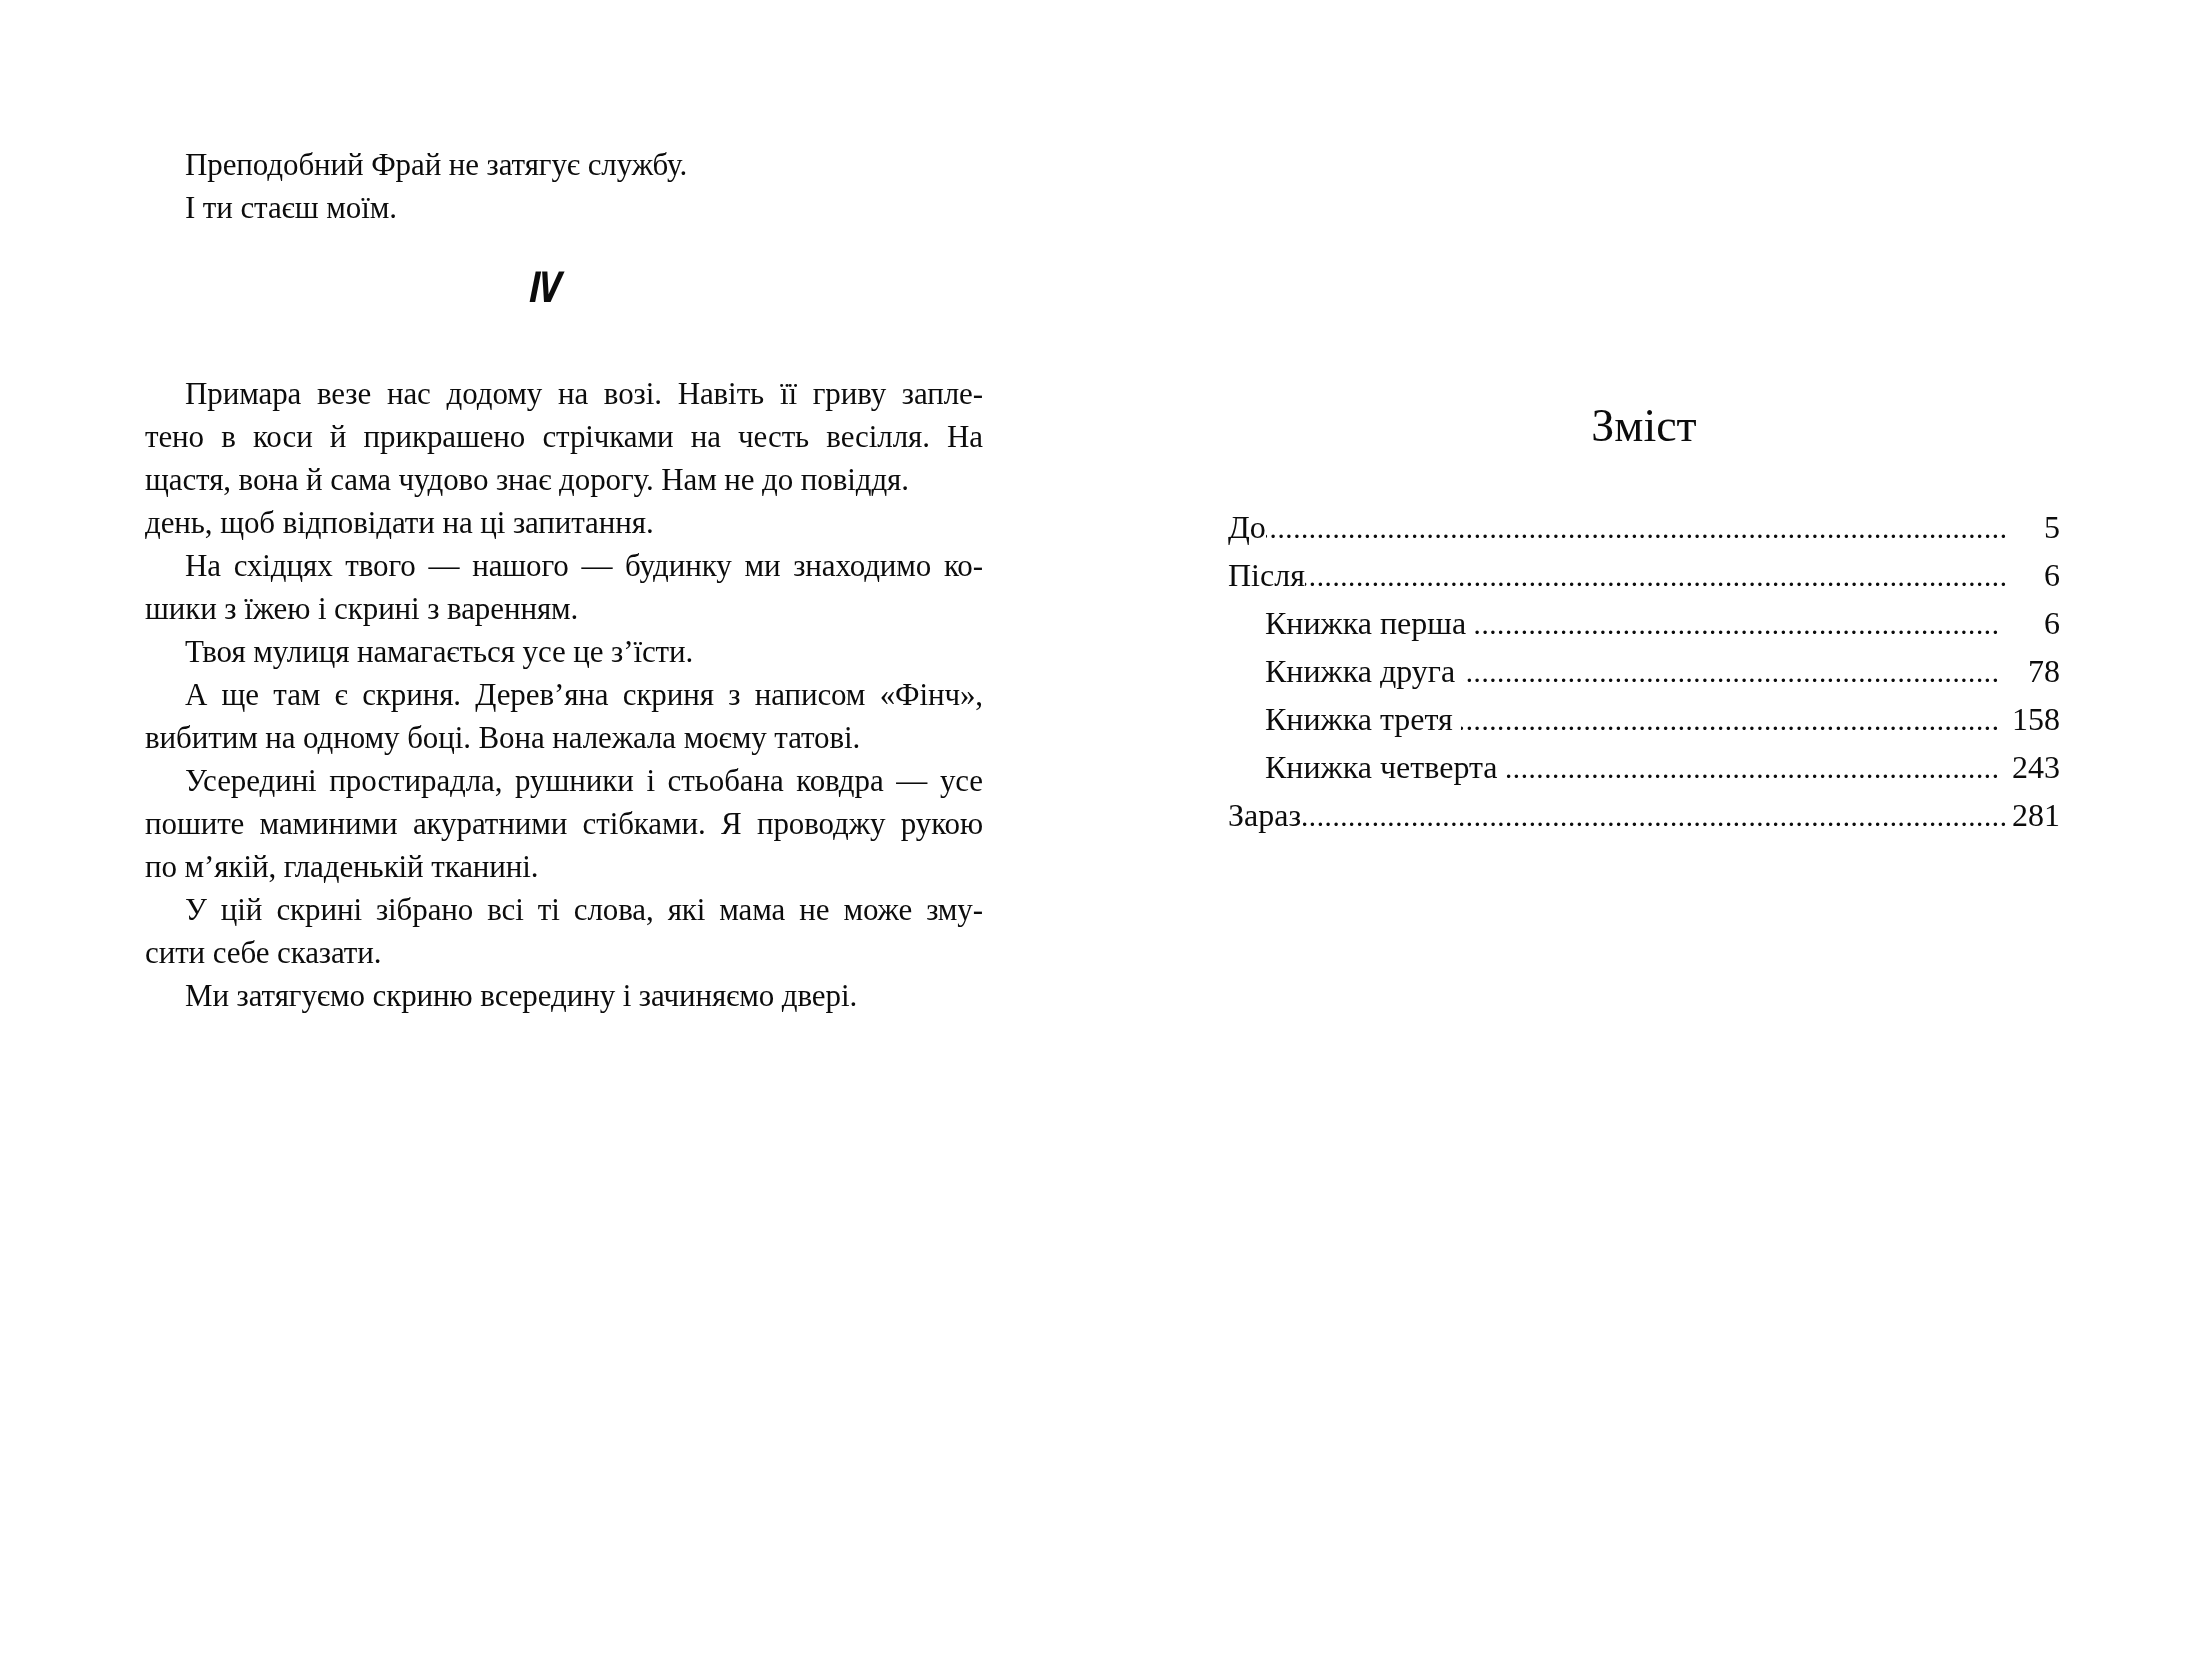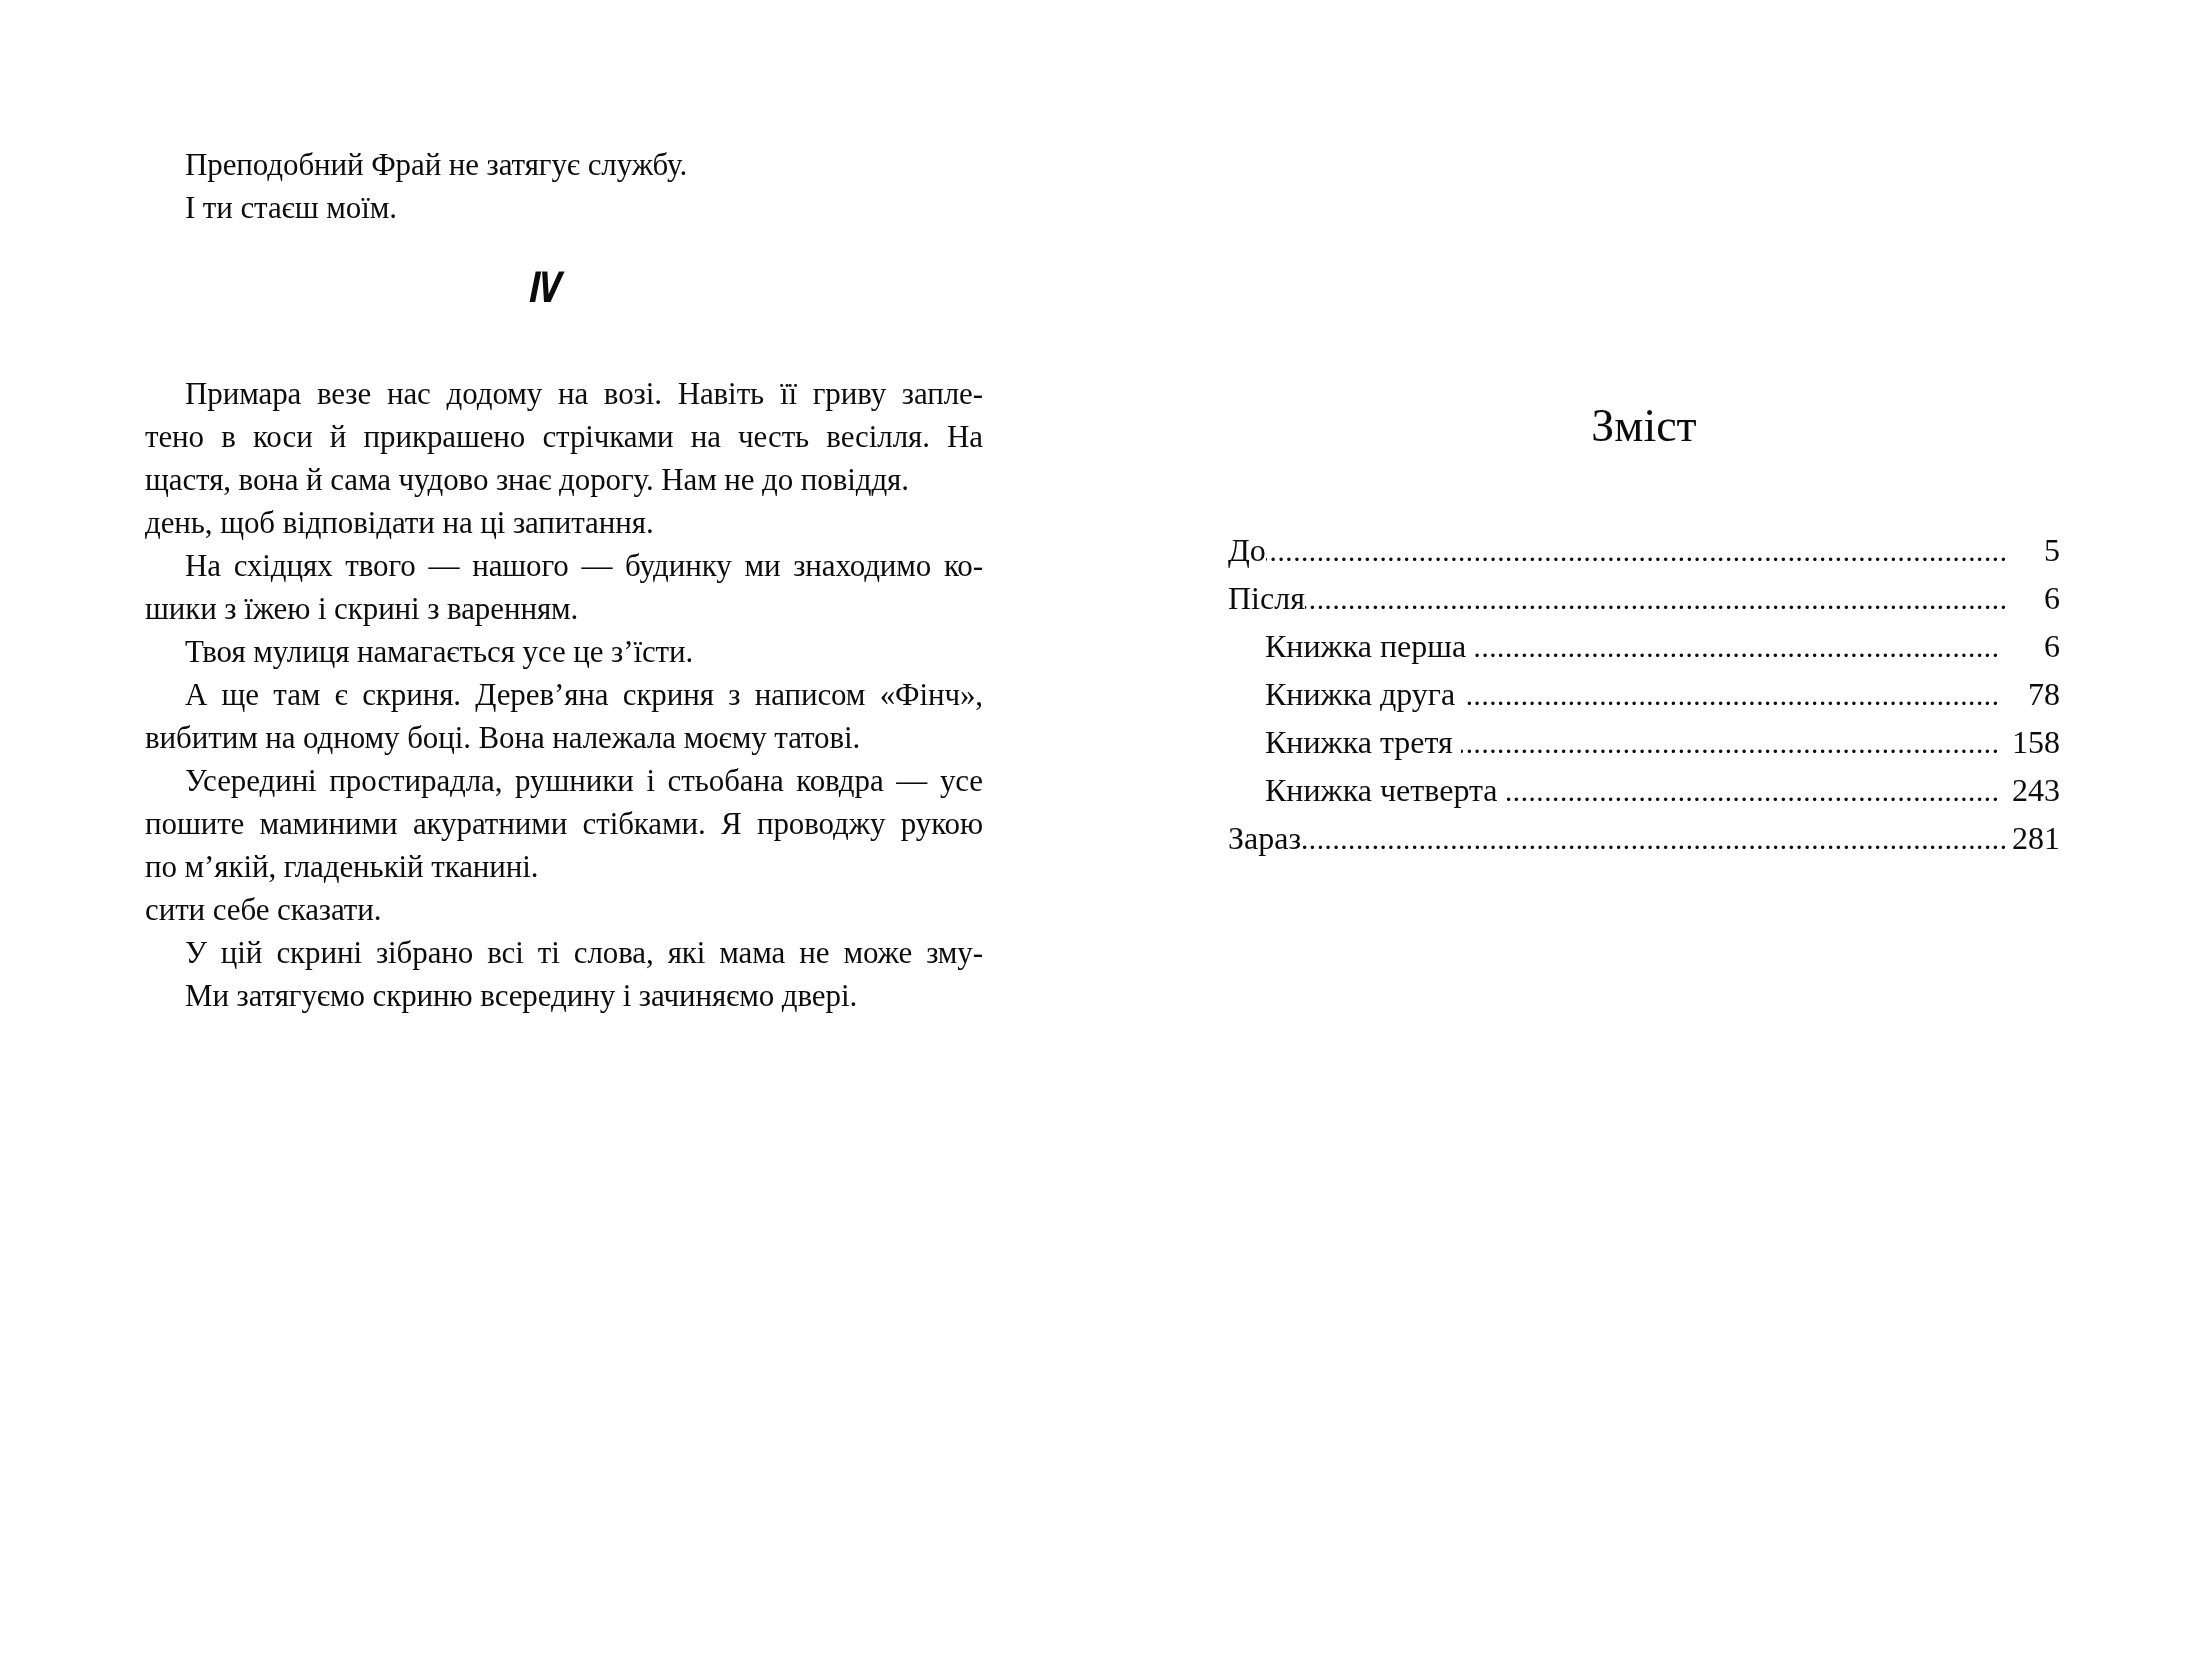--- a/index.html
+++ b/index.html
@@ -65,21 +65,21 @@
   }
 
   
   .toc {
     position: absolute;
     left: 126px;   
     top: 398px;
     width: 832px;
   }
   .toc-title {
-    margin: 0 0 72px 0;
+    margin: 0 0 49px 0;
     font-size: 46px;
     line-height: 56px;
     font-weight: 400;
     text-align: center;
   }
   .toc-row {
     display: flex;
     align-items: baseline;
     height: 48px;
     line-height: 48px;
@@ -124,22 +124,22 @@
           <div class="bline">щастя, вона й сама чудово знає дорогу. Нам не до повіддя.</div>
           <div class="bline">день, щоб відповідати на ці запитання.</div>
           <div class="bline ind just">На східцях твого — нашого — будинку ми знаходимо ко-</div>
           <div class="bline">шики з їжею і скрині з варенням.</div>
           <div class="bline ind">Твоя мулиця намагається усе це з’їсти.</div>
           <div class="bline ind just">А ще там є скриня. Дерев’яна скриня з написом «Фінч»,</div>
           <div class="bline">вибитим на одному боці. Вона належала моєму татові.</div>
           <div class="bline ind just">Усередині простирадла, рушники і стьобана ковдра — усе</div>
           <div class="bline just">пошите маминими акуратними стібками. Я проводжу рукою</div>
           <div class="bline">по м’якій, гладенькій тканині.</div>
+          <div class="bline ind just">У цій скрині зібрано всі ті слова, які мама не може зму-</div>
           <div class="bline">сити себе сказати.</div>
-          <div class="bline ind just">У цій скрині зібрано всі ті слова, які мама не може зму-</div>
           <div class="bline ind">Ми затягуємо скриню всередину і зачиняємо двері.</div>
         </div>
     </div>
   </div>
 
   <div class="page page-right">
     <div class="toc">
       <h1 class="toc-title">Зміст</h1>
       <div id="toc-rows">
           <div class="toc-row">

